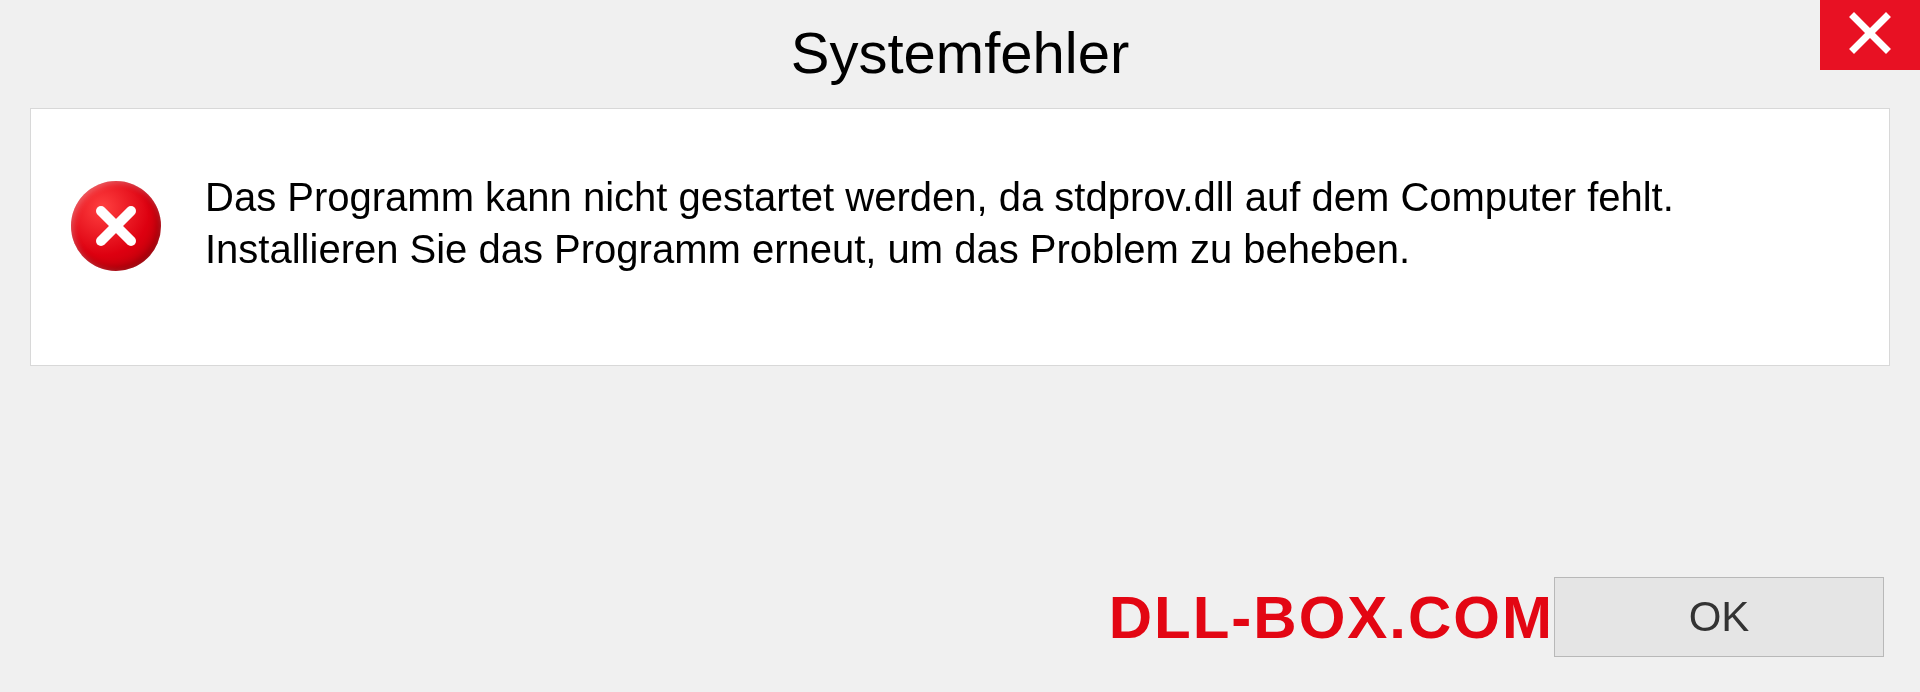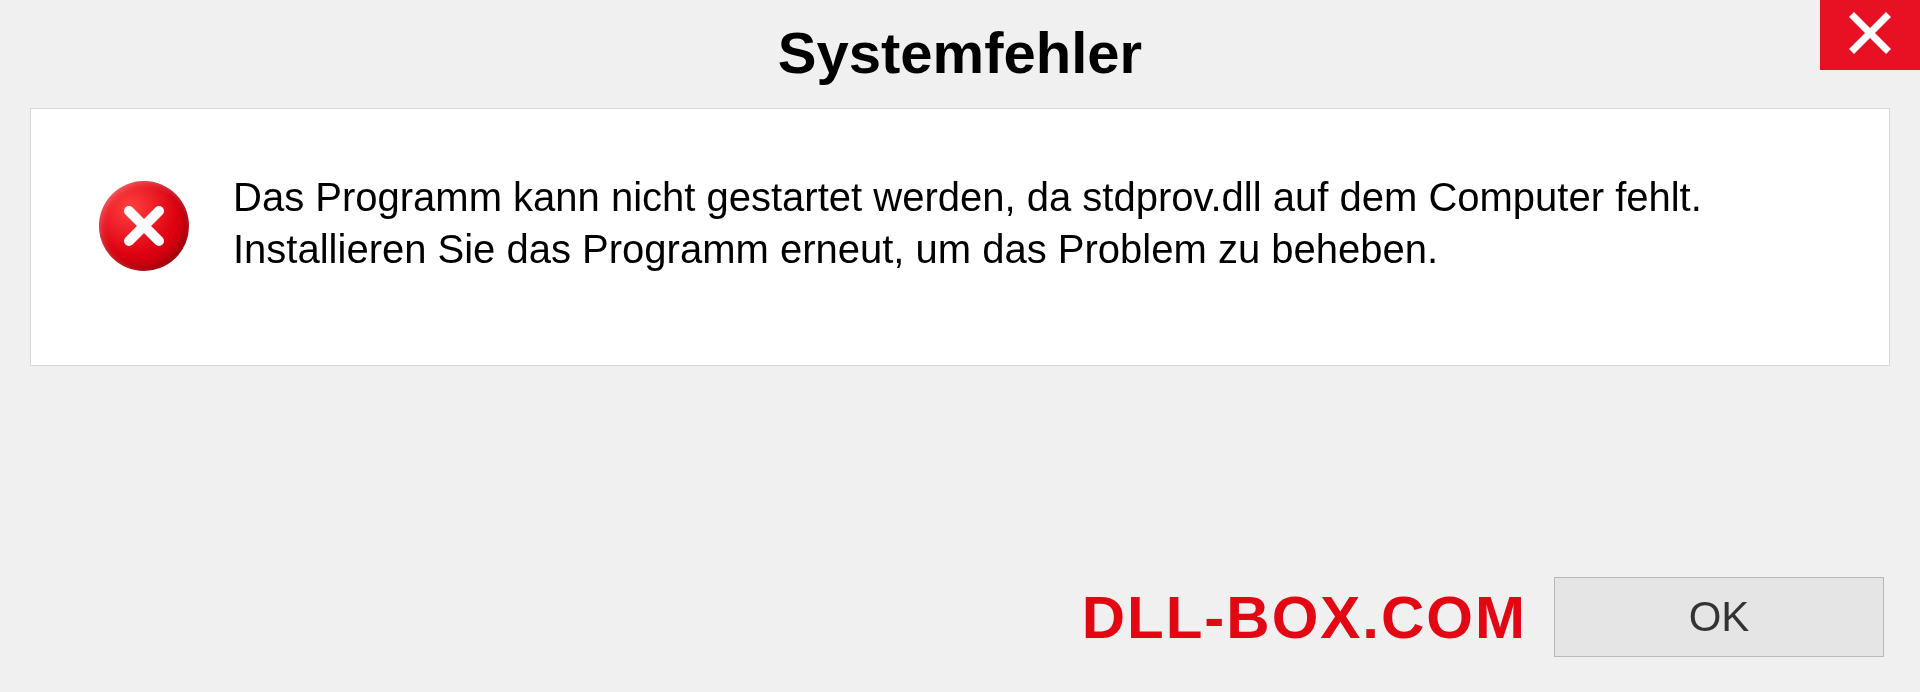--- a/index.html
+++ b/index.html
@@ -25,21 +25,21 @@
       display: flex;
       justify-content: center;
       align-items: center;
       height: 90px;
       position: relative;
       padding-top: 15px;
     }
     .title-text {
       font-size: 58px;
       color: #000;
-      font-weight: bold;
+      font-weight: normal;
     }
     .close-btn {
       position: absolute;
       top: 0;
       right: 0;
       width: 100px;
       height: 70px;
       background: #e81123;
       display: flex;
       align-items: center;
@@ -47,21 +47,21 @@
       cursor: pointer;
     }
     .close-btn svg {
       width: 44px;
       height: 44px;
     }
     .content-area {
       margin: 18px 30px 0 30px;
       background: #fff;
       border: 1px solid #d8d8d8;
-      padding: 62px 50px 90px 68px;
+      padding: 62px 50px 90px 40px;
       display: flex;
       align-items: flex-start;
       gap: 44px;
     }
     .error-icon-wrap {
       flex-shrink: 0;
       width: 90px;
       height: 90px;
       margin-top: 10px;
     }
@@ -109,21 +109,20 @@
       height: 80px;
       background: #e5e5e5;
       border: 1px solid #b8b8b8;
       font-size: 42px;
       color: #333;
       display: flex;
       align-items: center;
       justify-content: center;
       cursor: pointer;
       font-family: Arial, Helvetica, sans-serif;
-      margin-left: 27px;
     }
   </style>
 </head>
 <body>
 
 <div class="dialog">
   <div class="title-bar">
     <div class="title-text">Systemfehler</div>
     <div class="close-btn">
       <span>

